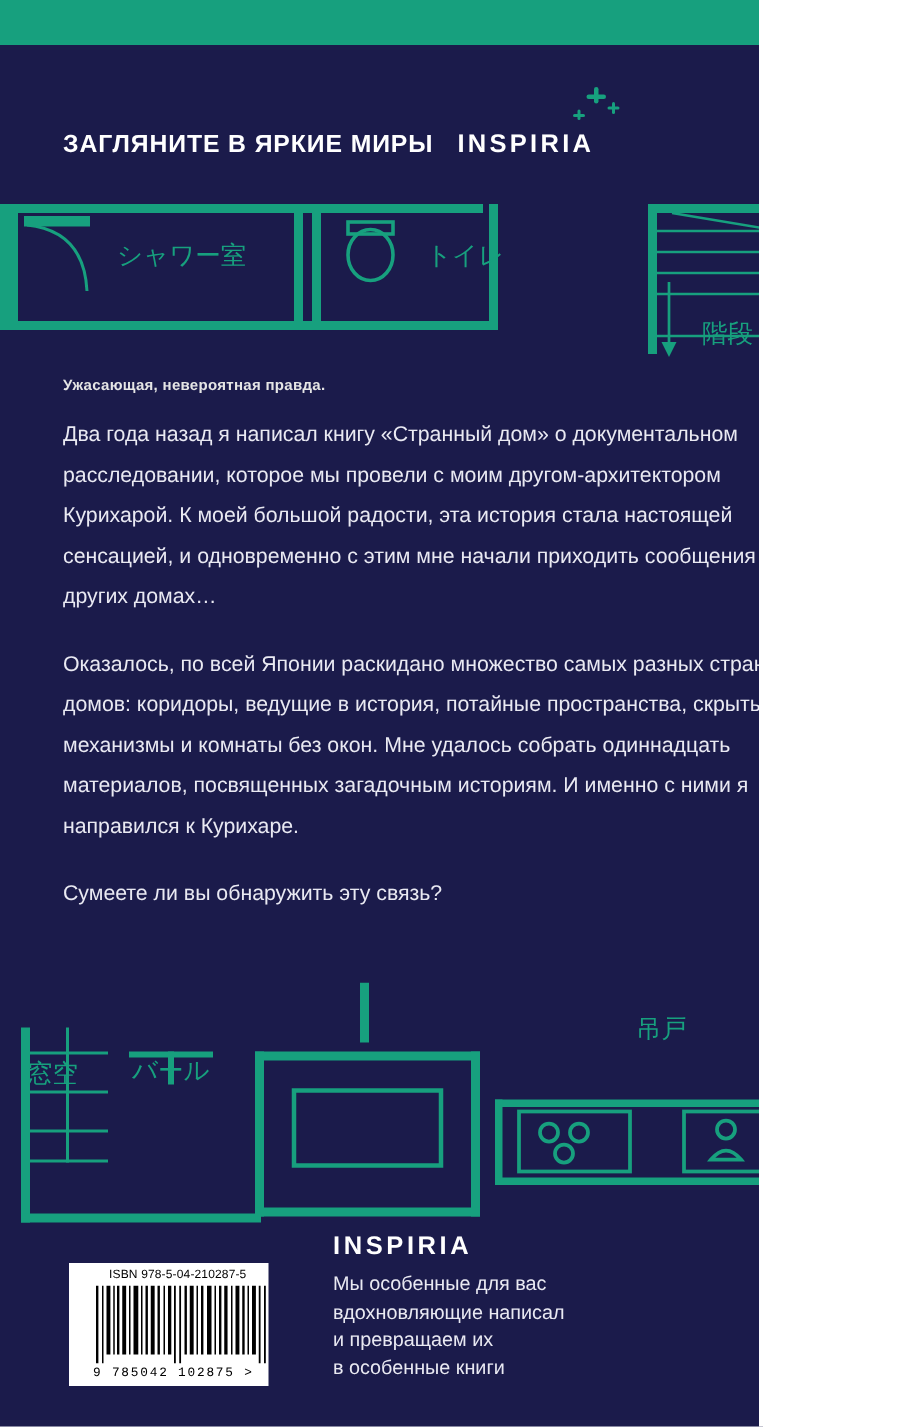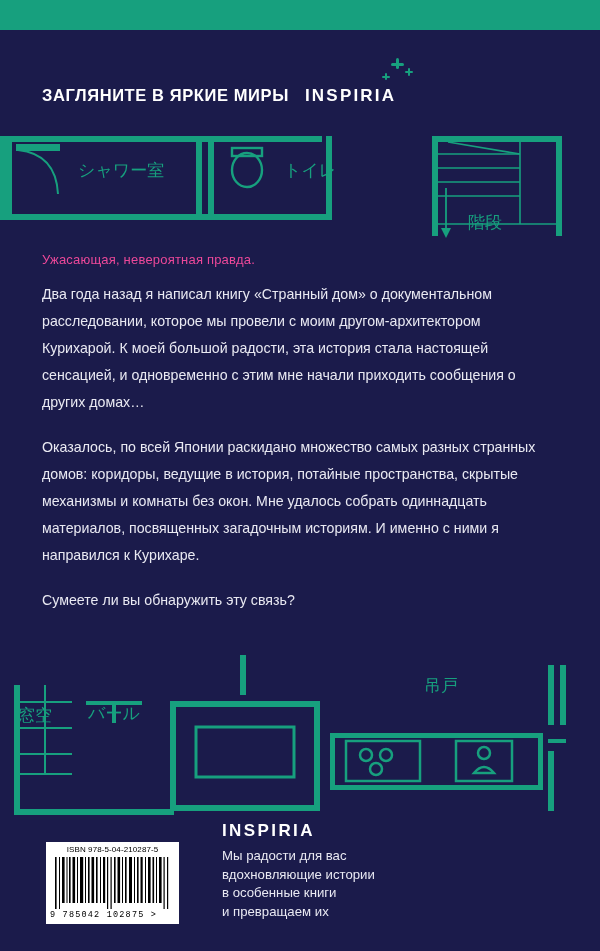--- a/index.html
+++ b/index.html
@@ -5,21 +5,21 @@
   html, body {
     margin: 0;
     padding: 0;
     background: #ffffff;
   }
   body {
     font-family: "Liberation Sans", sans-serif;
   }
   .page {
     position: relative;
-    width: 600px;
+    width: 506px;
     height: 951px;
     background: #1b1b4b;
     overflow: hidden;
   }
   
   .top-bar {
     position: absolute;
     top: 0; left: 0; right: 0;
     height: 30px;
     background: #17a07e;
@@ -86,23 +86,23 @@
     font-size: 17px;
   }
   
   .content {
     position: absolute;
     left: 42px;
     top: 252px;
     width: 500px;
   }
   .headline {
-    color: #ec4899;
-    font-size: 13px;
-    font-weight: normal;
+    color: #e5e5e5;
+    font-size: 10px;
+    font-weight: bold;
     margin: 0 0 14px 0;
     letter-spacing: 0.2px;
   }
   .para {
     color: #e9e9f2;
     font-size: 14.2px;
     line-height: 27px;
     margin: 0 0 18px 0;
   }
   .para.last { margin-bottom: 0; }
@@ -114,21 +114,21 @@
     height: 131px;
     background: #1b1b4b;
   }
   .barcode-box {
     position: absolute;
     left: 46px;
     bottom: 27px;
     width: 133px;
     height: 82px;
     background: #ffffff;
-    padding: 3px 4px 2px 4px;
+    padding: 3px 4px 2px 16px;
     box-sizing: border-box;
   }
   .isbn {
     font-family: "Liberation Sans", sans-serif;
     font-size: 8px;
     color: #000;
     text-align: center;
     letter-spacing: 0.1px;
     line-height: 10px;
   }
@@ -314,20 +314,20 @@
           <rect x="106" y="0" width="2.6" height="46"></rect>
             <rect x="110.5" y="0" width="1.2" height="52"></rect>
           <rect x="114" y="0" width="1.2" height="52"></rect>
         </g>
       </svg>
       <div class="barnum">9 785042 102875 &gt;</div>
     </div>
 
     <div class="footer-right">
       <div class="brand-bottom">INSPIRIA</div>
-      <div class="footer-line">Мы радости для вас</div>
-      <div class="footer-line">вдохновляющие истории</div>
+      <div class="footer-line">Мы особенные для вас</div>
+      <div class="footer-line">вдохновляющие написал</div>
+      <div class="footer-line">и превращаем их</div>
       <div class="footer-line">в особенные книги</div>
-      <div class="footer-line">и превращаем их</div>
     </div>
   </div>
 
 </div>
 
 </body></html>

